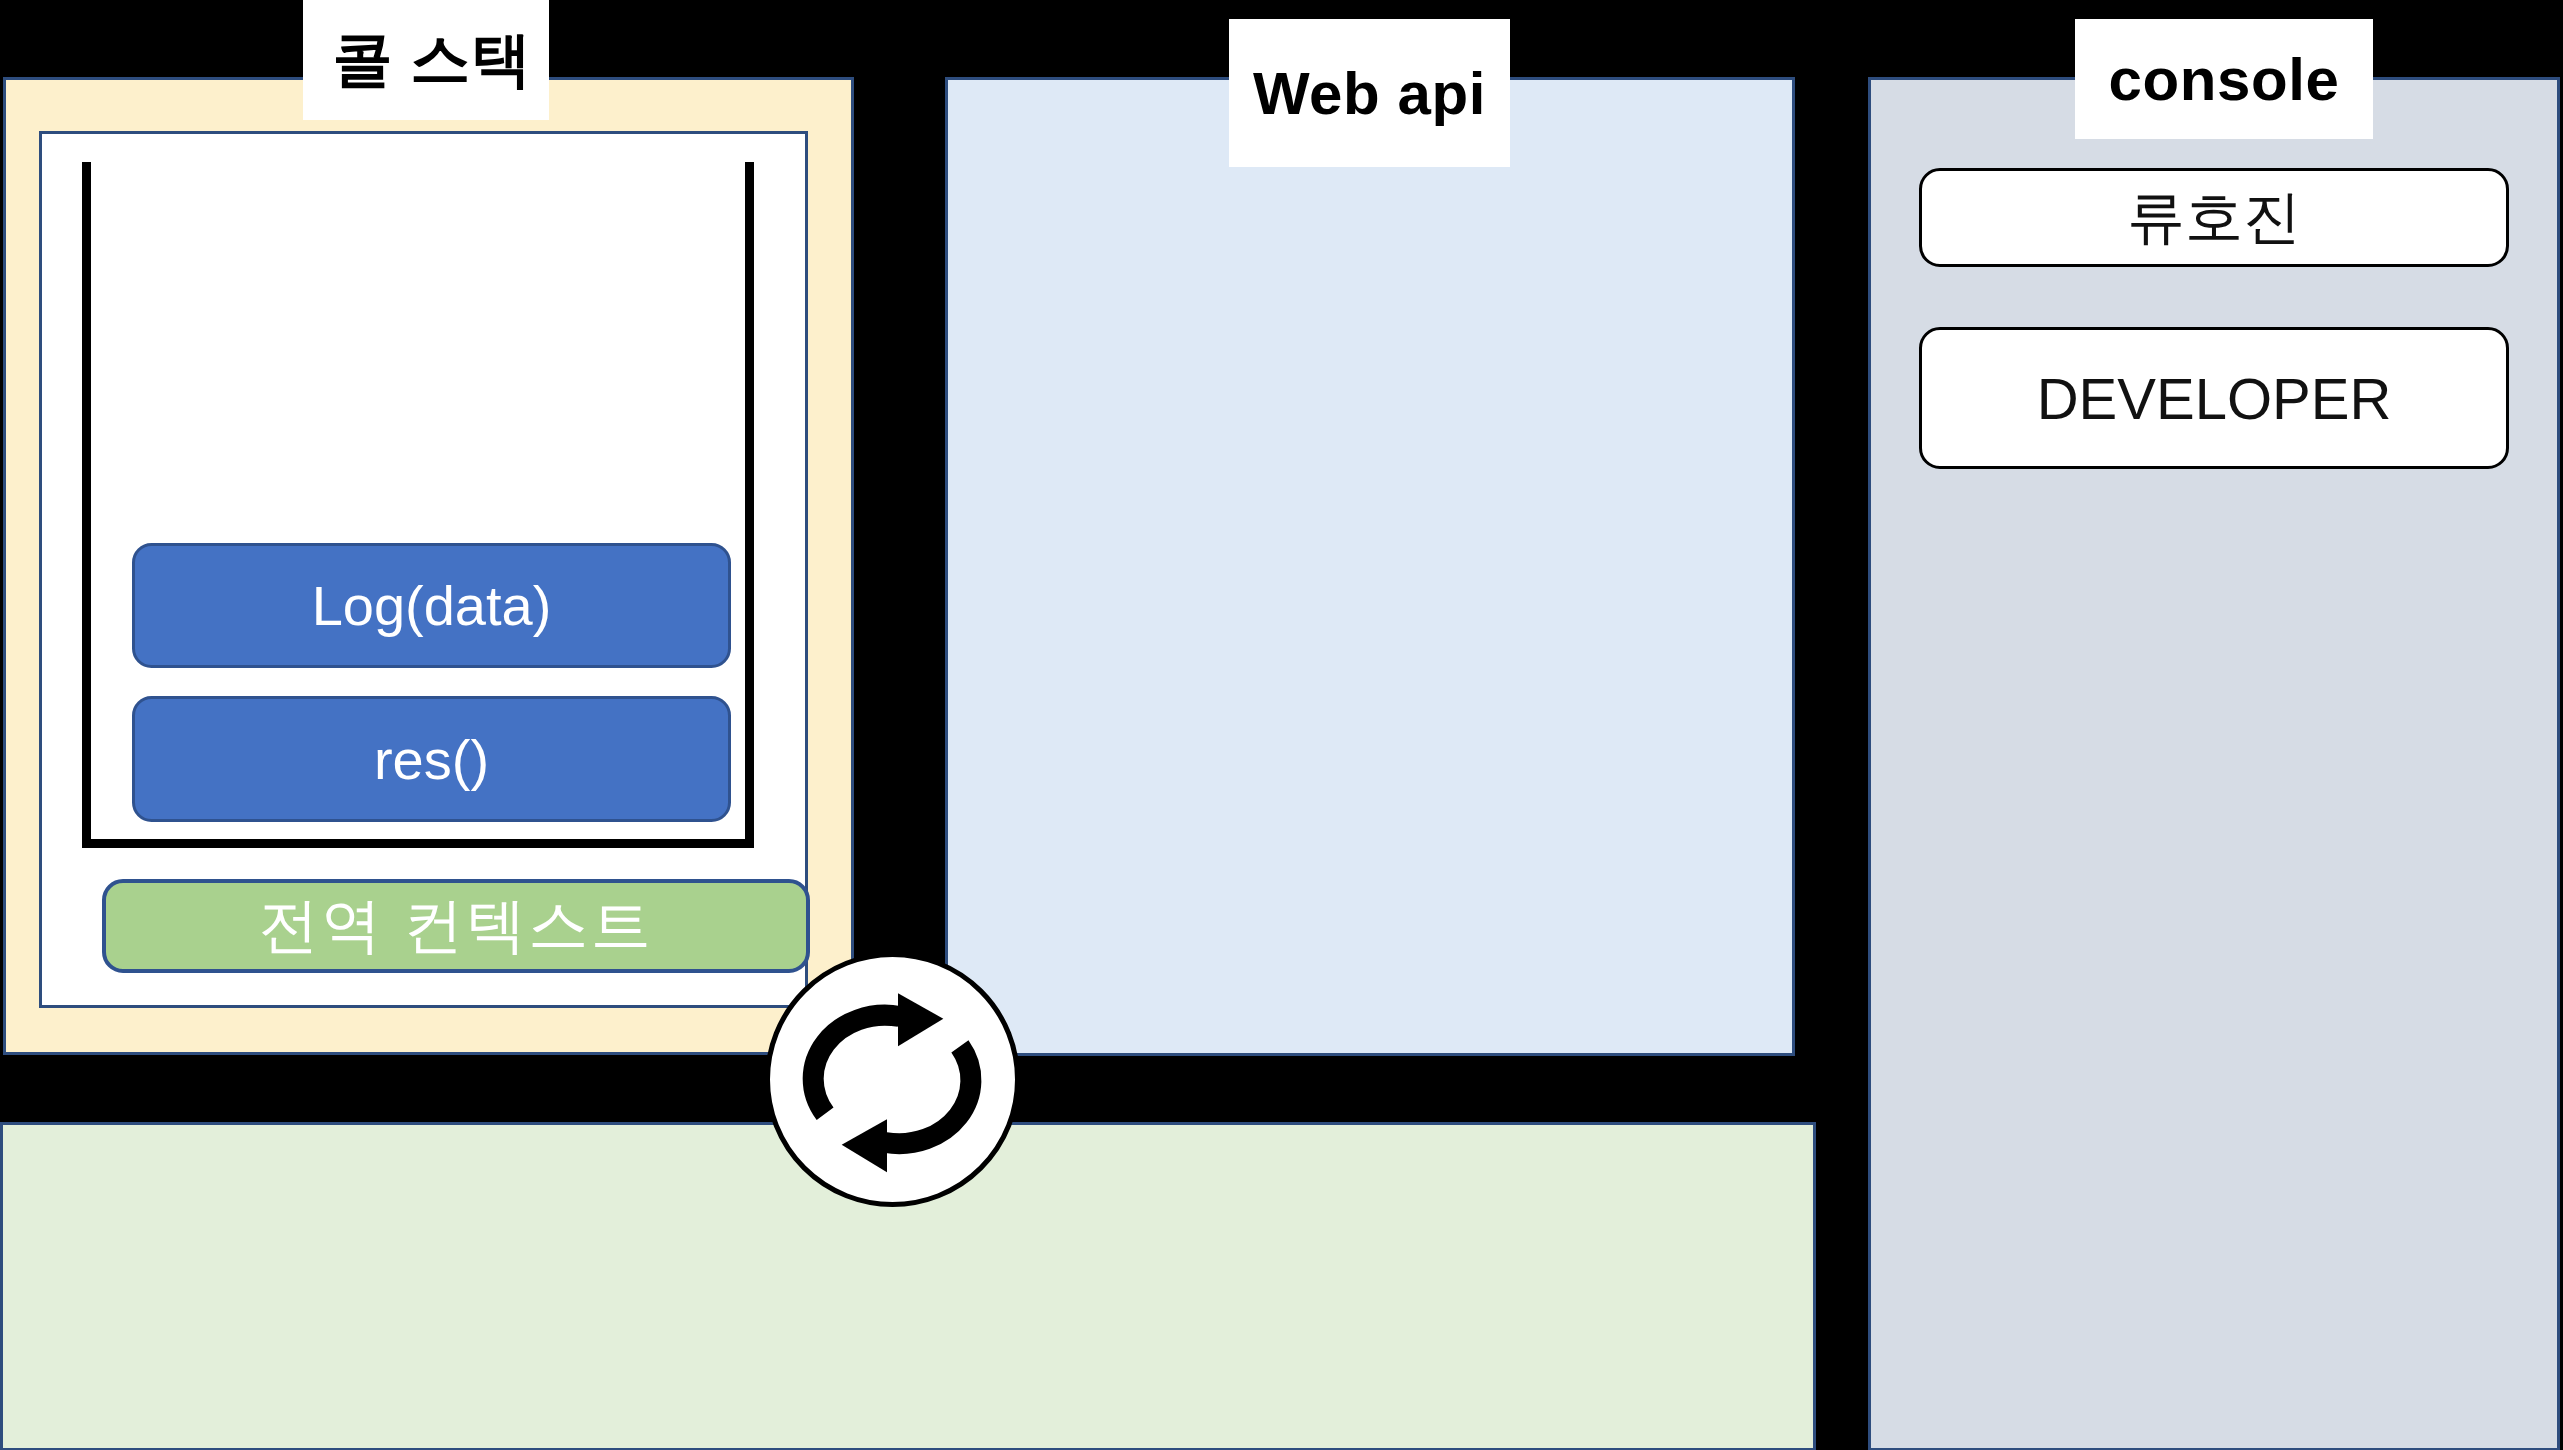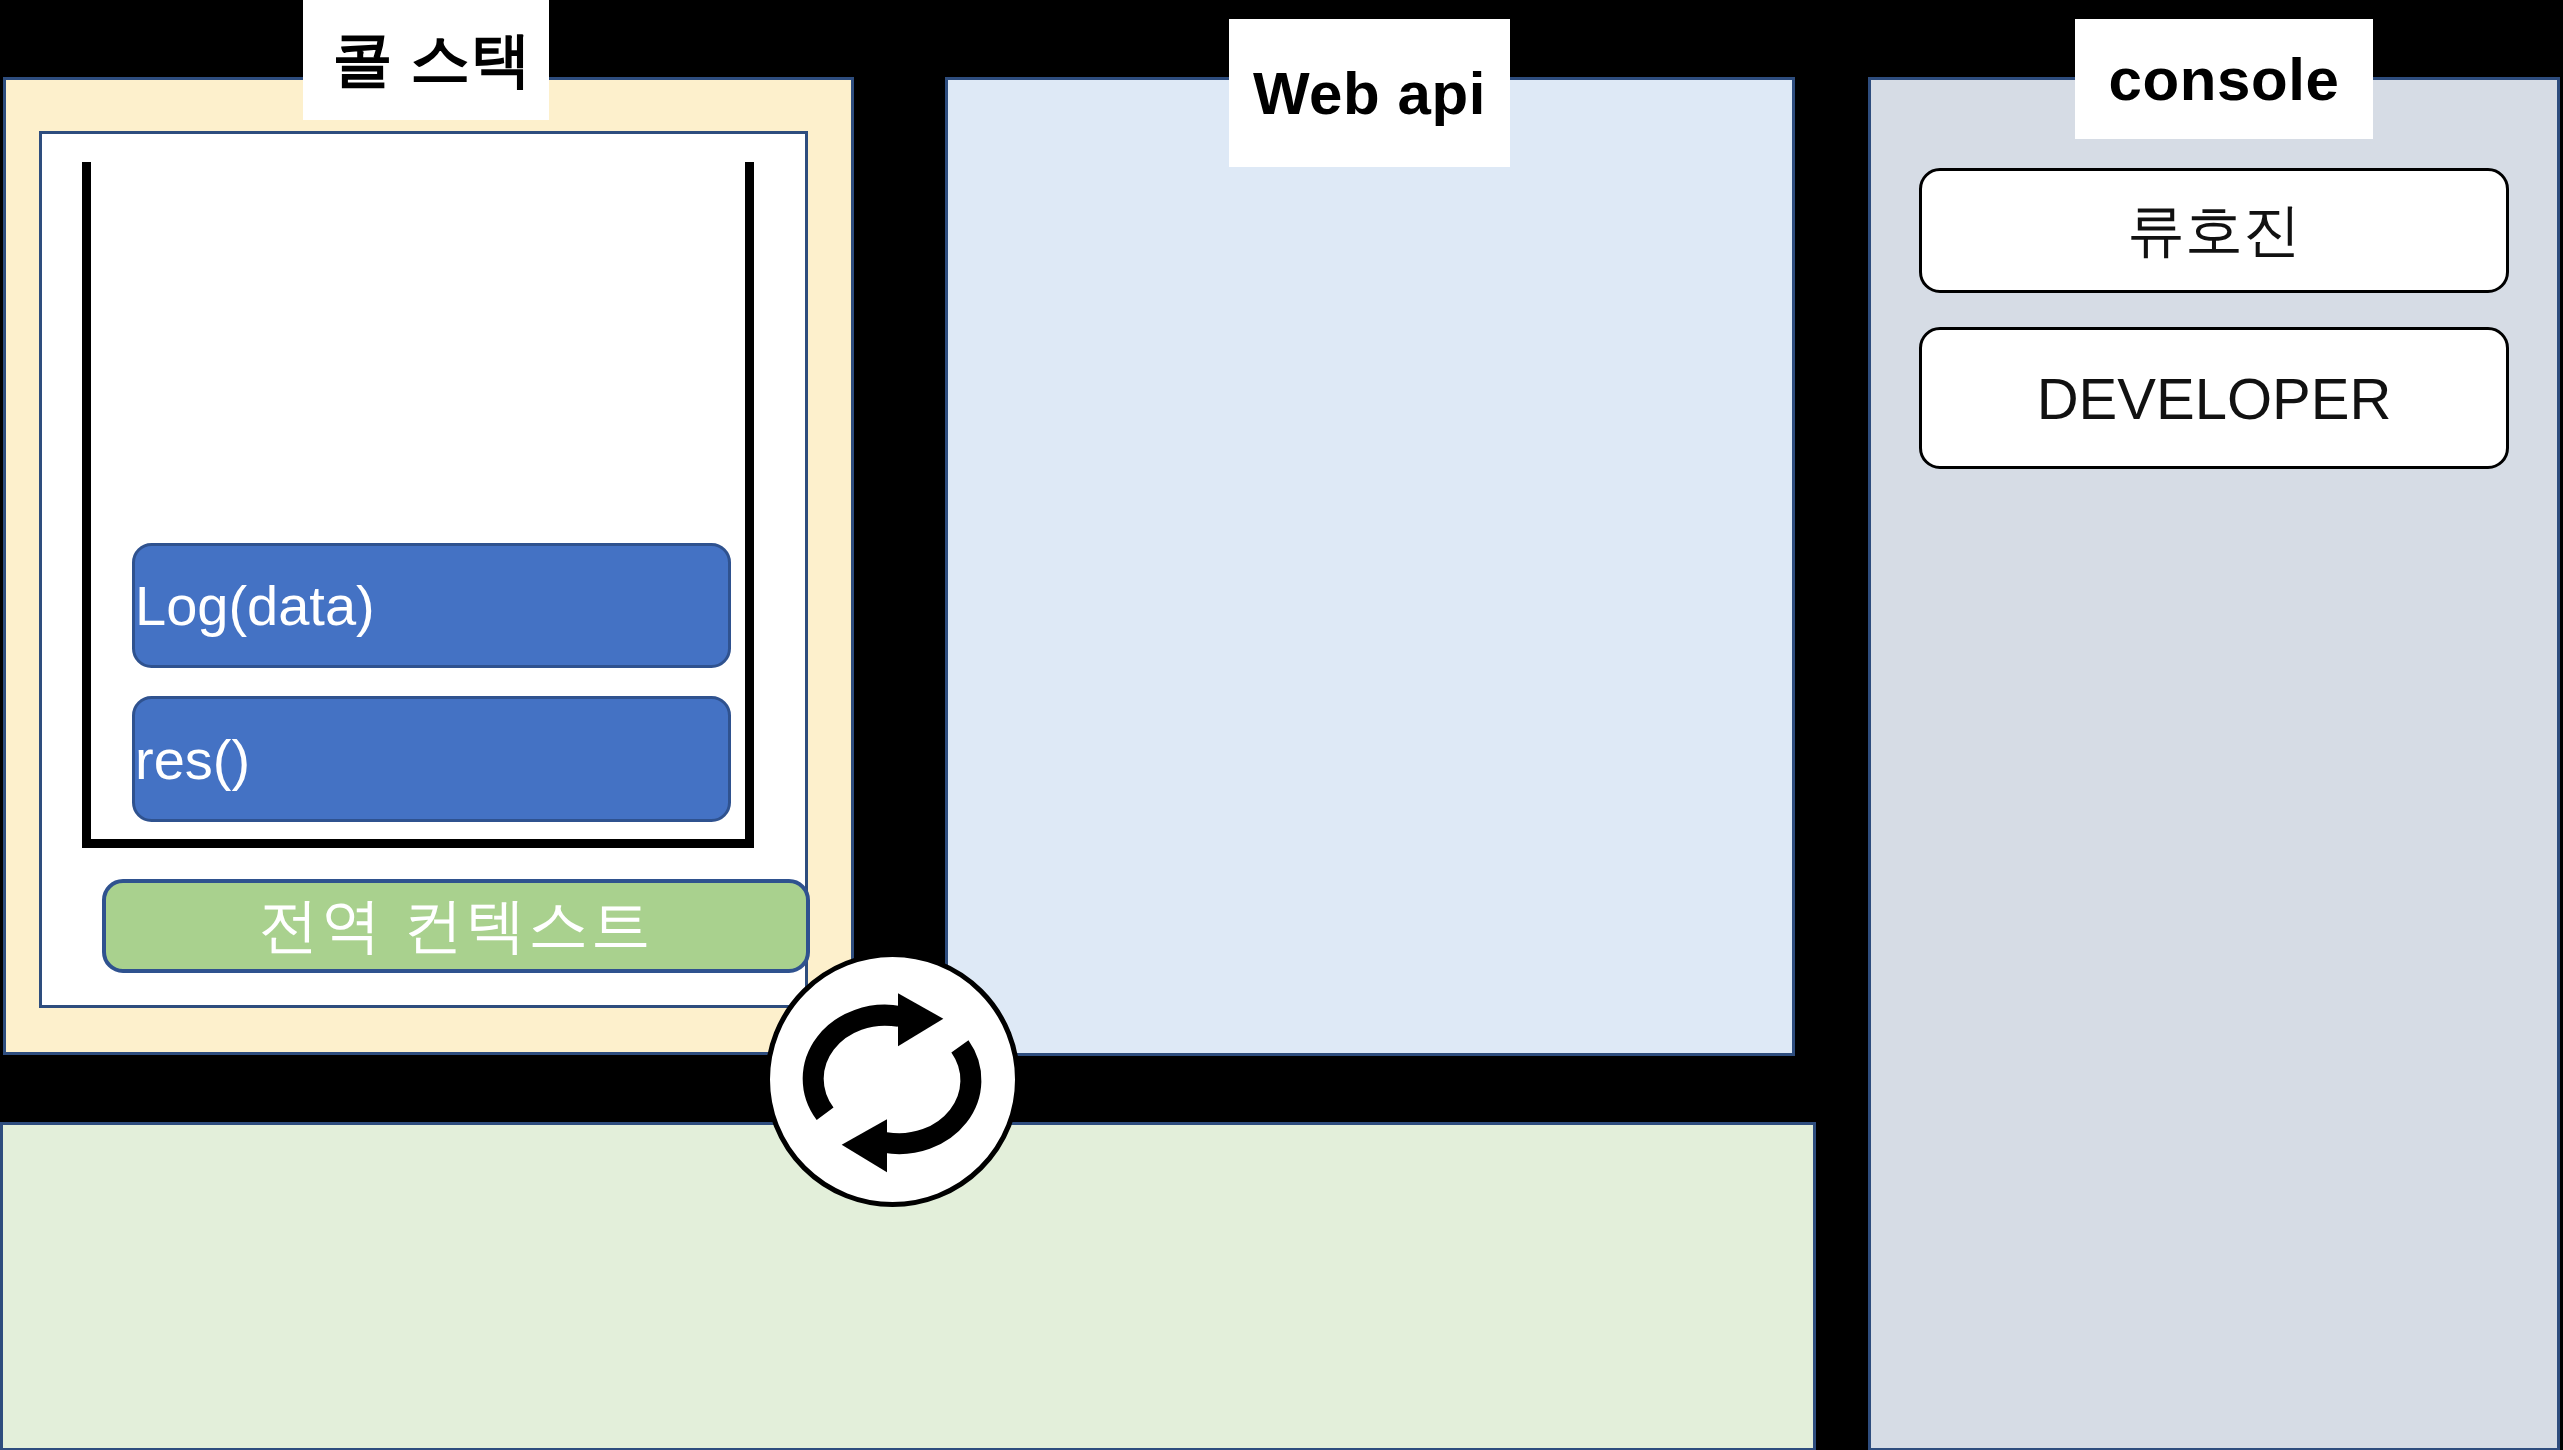--- a/index.html
+++ b/index.html
@@ -20,21 +20,21 @@
     position:absolute;box-sizing:border-box;
     background:#fff;border:3.9px solid #2e4d7e;
   }
   .stack-u{
     position:absolute;box-sizing:border-box;
     border-left:9px solid #000;border-right:9px solid #000;border-bottom:9px solid #000;
   }
   .frame{
     position:absolute;box-sizing:border-box;
     background:#4472c4;border:3.9px solid #2f528f;border-radius:19.5px;
-    display:flex;align-items:center;
+    display:flex;align-items:center;justify-content:center;
     color:#fff;font-size:56px;font-weight:300;
   }
   .global-ctx{
     position:absolute;box-sizing:border-box;
     background:#a9d18e;border:4.5px solid #2f528f;border-radius:21px;
     display:flex;align-items:center;justify-content:center;
     color:#fff;font-size:60px;font-weight:300;letter-spacing:2.6px;
   }
   .console-entry{
     position:absolute;box-sizing:border-box;
@@ -80,21 +80,21 @@
   <div class="label-box" style="left:1229px;top:19px;width:281px;height:148px;">
     <span>Web api</span>
   </div>
 
   <div class="panel" style="left:1868px;top:77px;width:692px;height:1374px;background:#d6dce5;"></div>
 
   <div class="label-box" style="left:2075px;top:19px;width:298px;height:120px;text-align:right;">
     <span>console</span>
   </div>
 
-  <div class="console-entry" style="left:1919px;top:168px;width:590px;height:125px;">
+  <div class="console-entry" style="left:1919px;top:168px;width:590px;height:99px;">
     <span>류호진</span>
   </div>
 
   <div class="console-entry" style="left:1919px;top:327px;width:590px;height:142px;">
     <span>DEVELOPER</span>
   </div>
 
   <div class="panel" style="left:0px;top:1122px;width:1816px;height:329px;background:#e3efda;"></div>
 
 

